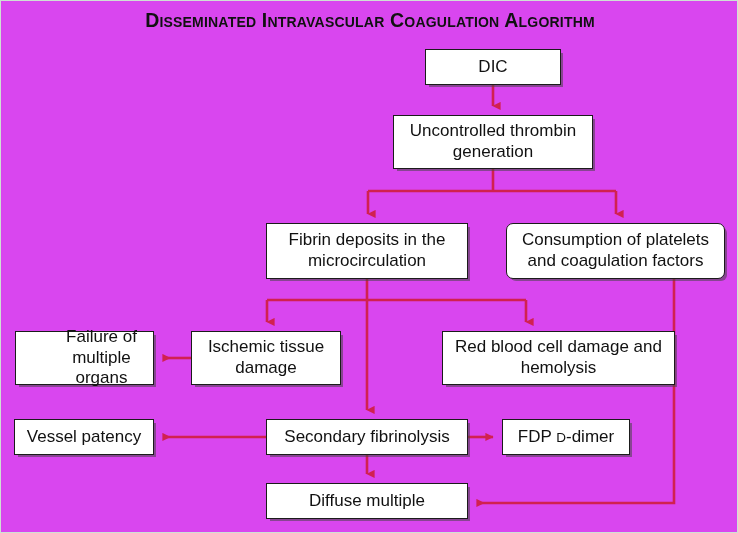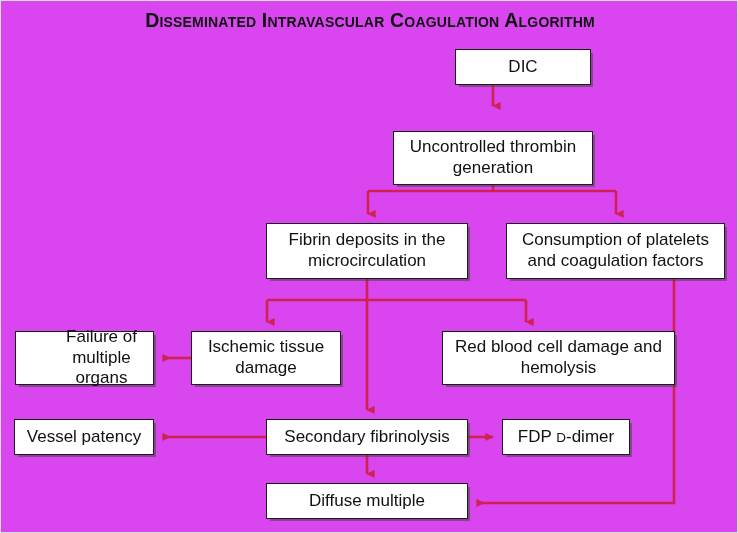--- a/index.html
+++ b/index.html
@@ -104,33 +104,33 @@
 
       <path d="M467,436 L492,436" marker-end="url(#arrowRight)"></path>
 
       <path d="M366,454 L366,473" marker-end="url(#arrowDown)"></path>
 
       <path d="M673,278 L673,502 L476,502" marker-end="url(#arrowLeft)"></path>
 
     </g>
   </svg>
 
-  <div class="node" style="left:424px; top:48px; width:136px; height:36px;margin-left:30px;">
+  <div class="node" style="left:424px; top:48px; width:136px; height:36px;">
     <span class="label">DIC</span>
   </div>
 
-  <div class="node" style="left:392px; top:130px; width:200px; height:54px;">
+  <div class="node" style="left:392px; top:114px; width:200px; height:54px;">
     <span class="label">Uncontrolled thrombin generation</span>
   </div>
 
   <div class="node" style="left:265px; top:222px; width:202px; height:56px;">
     <span class="label">Fibrin deposits in the microcirculation</span>
   </div>
 
-  <div class="node" style="left:505px; top:222px; width:219px; height:56px;">
+  <div class="node" style="left:505px; top:222px; width:219px; height:56px;border-radius:7px;">
     <span class="label">Consumption of platelets and coagulation factors</span>
   </div>
 
   <div class="node" style="left:14px; top:330px; width:139px; height:54px;padding-left:40px;">
     <span class="label">Failure of multiple organs</span>
   </div>
 
   <div class="node" style="left:190px; top:330px; width:150px; height:54px;">
     <span class="label">Ischemic tissue damage</span>
   </div>

